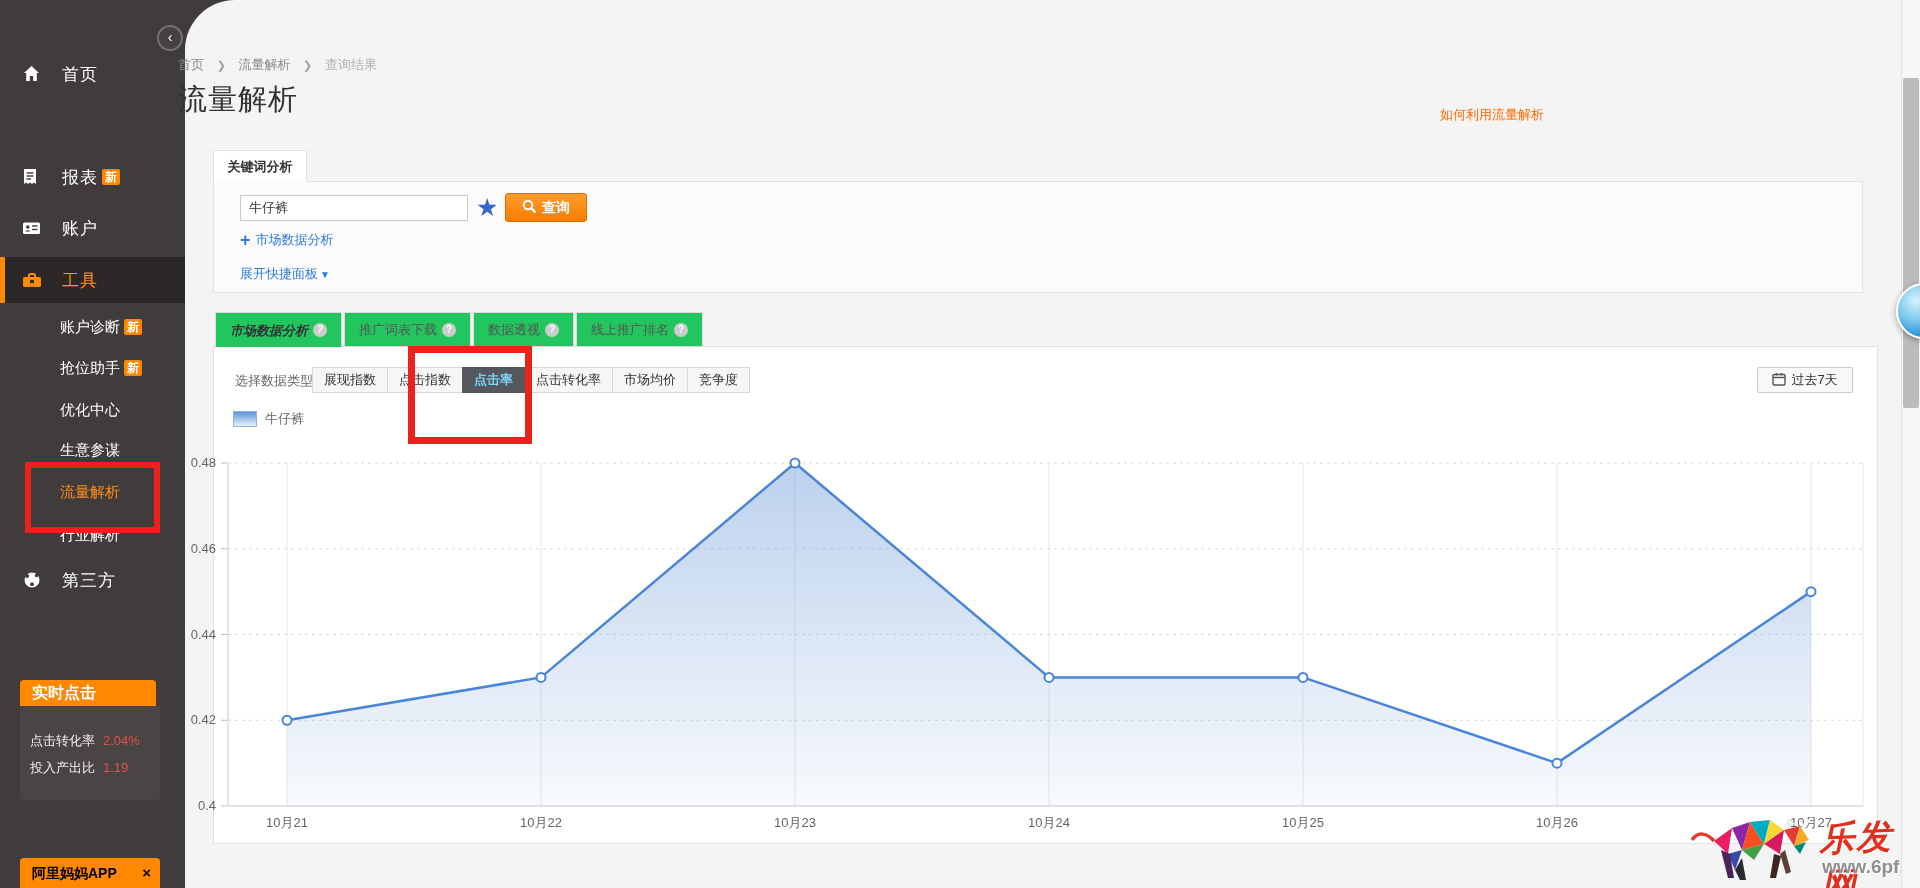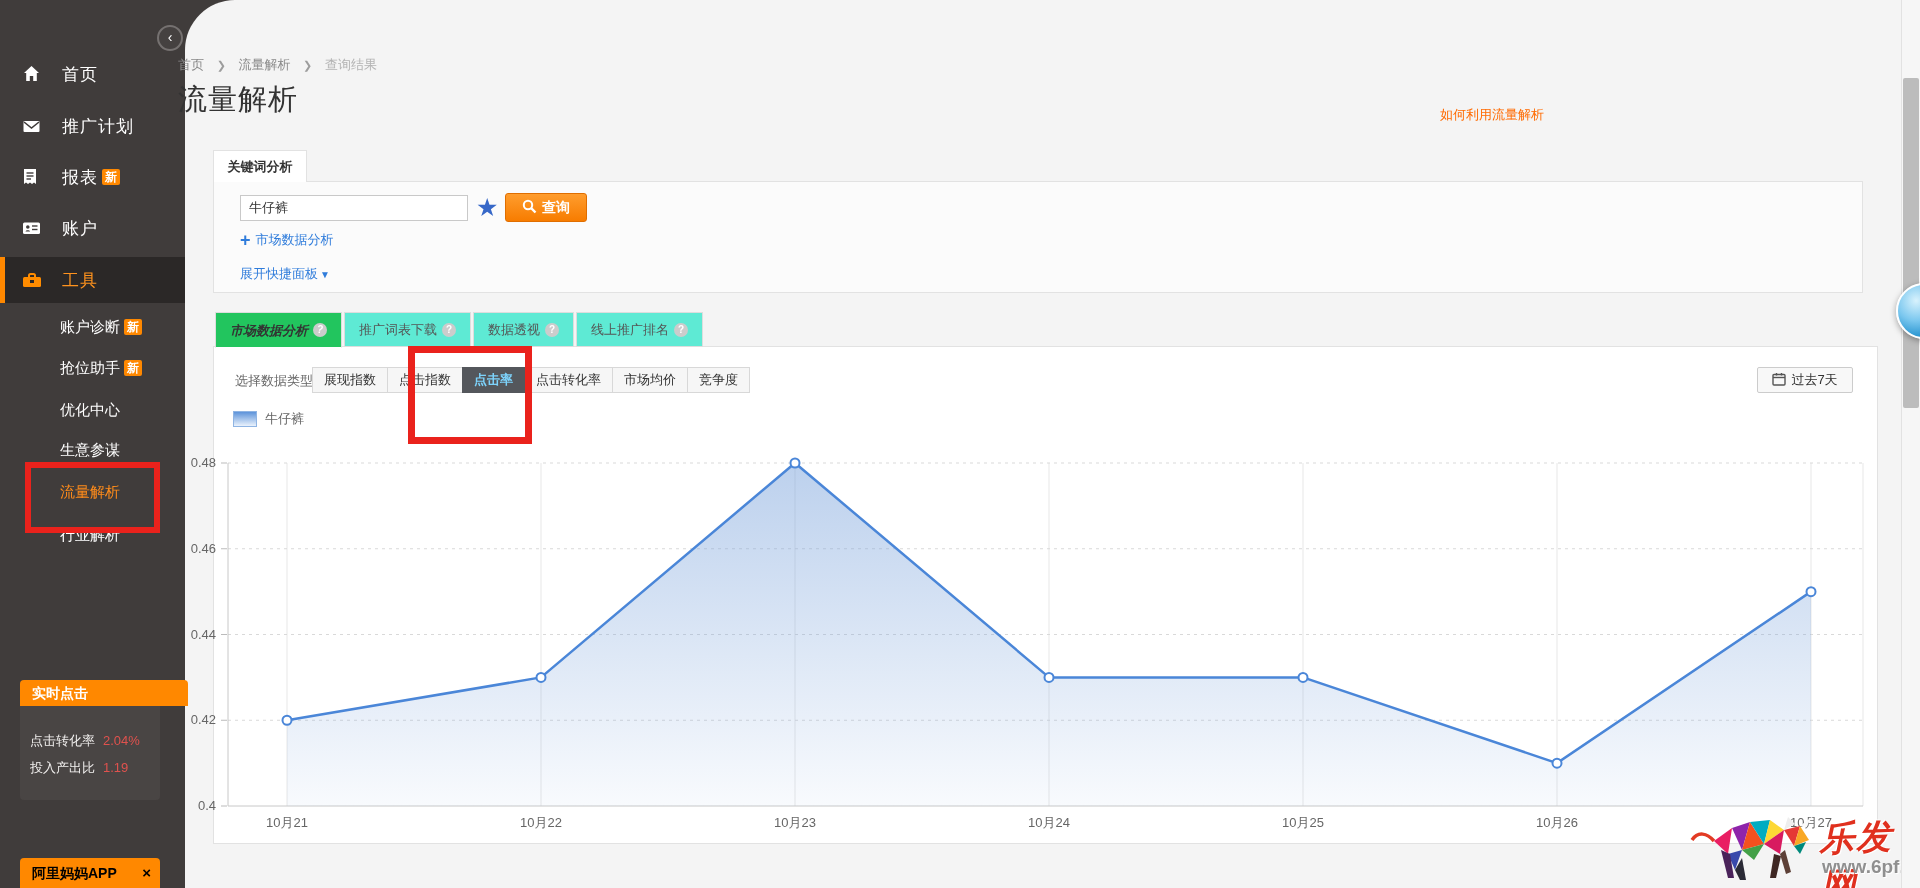--- a/index.html
+++ b/index.html
@@ -14,22 +14,22 @@
       background:#454140;border:2px solid #757170;color:#fff;font-size:14px;line-height:21px;text-align:center;z-index:6;}
   .menu-item{position:absolute;left:0;width:185px;height:40px;display:flex;align-items:center;color:#fff;z-index:2;}
   .menu-item .mi-icon{width:22px;margin-left:22px;display:flex;align-items:center;}
   .menu-item .mi-label{margin-left:18px;font-size:17px;letter-spacing:1px;}
   .menu-item.active{background:#2b2827;height:46px;}
   .menu-item.active .mi-label{color:#ff931e;}
   .active-bar{position:absolute;left:0;top:0;width:5px;height:100%;background:#ff8800;}
   .sub-item{position:absolute;left:60px;height:22px;line-height:22px;color:#fff;font-size:15px;z-index:2;display:flex;align-items:center;}
   .badge-new{display:inline-block;margin-left:4px;padding:0 3px;height:16px;line-height:16px;background:#ff8800;color:#fff;
       font-size:12px;border-radius:2px;font-weight:bold;}
-  .rt-header{position:absolute;left:20px;top:680px;width:168px;height:26px;background:#ff8800;border-radius:4px 4px 0 0;
-      color:#fff;font-size:14px;font-weight:bold;line-height:26px;padding-left:12px;box-sizing:border-box;z-index:2;}
+  .rt-header{position:absolute;left:20px;top:680px;width:136px;height:26px;background:#ff8800;border-radius:4px 4px 0 0;
+      color:#fff;font-size:16px;font-weight:bold;line-height:26px;padding-left:12px;box-sizing:border-box;z-index:2;}
   .rt-body{position:absolute;left:20px;top:706px;width:140px;height:94px;background:#494544;border-radius:0 0 4px 4px;z-index:2;}
   .rt-row{position:absolute;left:10px;font-size:13px;color:#f2f0ef;white-space:nowrap;}
   .rt-row .rt-val{color:#e0524e;margin-left:8px;}
   .app-banner{position:absolute;left:20px;top:858px;width:140px;height:30px;background:#ff8800;border-radius:4px 4px 0 0;
       color:#000000;z-index:2;}
   .app-banner .ab-label{position:absolute;left:12px;top:0;line-height:30px;font-size:14px;font-weight:bold;}
   .app-banner .ab-close{position:absolute;right:9px;top:0;line-height:29px;font-size:15px;font-weight:bold;}
 
   
   .breadcrumb{position:absolute;left:178px;top:56px;font-size:13px;color:#8a8a8a;z-index:2;}
@@ -48,21 +48,21 @@
   .query-btn{position:absolute;left:505px;top:193px;width:82px;height:29px;background:linear-gradient(#ff9d2e,#f77c00);
       border:1px solid #e06e00;border-radius:3px;color:#fff;font-size:14px;font-weight:bold;z-index:3;
       display:flex;align-items:center;justify-content:center;gap:5px;box-sizing:border-box;}
   .add-compare{position:absolute;left:240px;top:231px;font-size:13px;color:#2f7cdb;z-index:3;display:flex;align-items:center;}
   .add-compare .plus{font-size:18px;font-weight:bold;margin-right:5px;line-height:14px;}
   .expand-link{position:absolute;left:240px;top:265px;font-size:13px;color:#2f7cdb;z-index:3;}
   .expand-link .caret{font-size:10px;margin-left:2px;}
 
   
   .tabs-row{position:absolute;left:215px;top:312px;height:35px;display:flex;z-index:3;}
-  .a-tab{height:35px;line-height:35px;padding:0 14px;font-size:13px;color:#555;background:#5eead4;
+  .a-tab{height:35px;line-height:35px;padding:0 14px;font-size:13px;color:#555;background:#22c55e;
       border:1px solid #ddd;margin-right:2px;box-sizing:border-box;display:flex;align-items:center;gap:5px;}
   .a-tab.active{background:#22c55e;font-weight:bold;color:#333;border-bottom:1px solid #fff;height:36px;font-style:italic;}
   .help-ic{display:inline-block;width:14px;height:14px;border-radius:50%;background:#ccc;color:#fff;font-size:10px;
       line-height:14px;text-align:center;font-weight:bold;}
   .chart-panel{position:absolute;left:213px;top:346px;width:1665px;height:498px;background:#fff;border:1px solid #e2e2e2;box-sizing:border-box;z-index:1;}
 
   .dt-label{position:absolute;left:235px;top:372px;font-size:13px;color:#666;z-index:3;}
   .dt-group{position:absolute;left:313px;top:367px;display:flex;z-index:3;}
   .dt-btn{height:26px;line-height:24px;padding:0 11px;font-size:13px;color:#333;background:#f6f6f6;
       border:1px solid #d8d8d8;margin-left:-1px;box-sizing:border-box;white-space:nowrap;}
@@ -104,29 +104,20 @@
   <div class="collapse-btn">‹</div>
 
   <div class="menu-item" style="top:54px">
     <span class="mi-icon">
         <svg width="19" height="18" viewBox="0 0 19 18">
           <path fill="#fff" d="M9.5 1 17 8h-2.2v8h-3.6v-5H7.8v5H4.2V8H2z"></path>
         </svg>
       </span>
     <span class="mi-label">首页</span>
   </div>
-  <div class="menu-item" style="top:106px">
-    <span class="mi-icon">
-        <svg width="19" height="17" viewBox="0 0 19 17">
-          <rect x="1.5" y="3" width="16" height="11" rx="1" fill="#fff"></rect>
-          <path d="M2 4l7.5 6L17 4" stroke="#403c3b" stroke-width="1.6" fill="none"></path>
-        </svg>
-      </span>
-    <span class="mi-label">推广计划</span>
-  </div>
   <div class="menu-item" style="top:157px">
     <span class="mi-icon">
         <svg width="16" height="18" viewBox="0 0 16 18">
           <path fill="#fff" d="M2 1h12v15l-2-1.4L10 16l-2-1.4L6 16l-2-1.4L2 16z"></path>
           <g stroke="#403c3b" stroke-width="1.4">
             <line x1="4.5" y1="5" x2="11.5" y2="5"></line>
             <line x1="4.5" y1="8" x2="11.5" y2="8"></line>
             <line x1="4.5" y1="11" x2="9" y2="11"></line>
           </g>
         </svg>
@@ -172,20 +163,31 @@
   <div class="sub-item" style="top:439px">
     <span>生意参谋</span>
   </div>
   <div class="sub-item" style="top:481px;color:#ff8c1a">
     <span>流量解析</span>
   </div>
   <div class="sub-item" style="top:524px">
     <span>行业解析</span>
   </div>
 
+  <div class="menu-item" style="top:560px">
+    <span class="mi-icon">
+        <svg width="20" height="20" viewBox="0 0 20 20">
+          <circle cx="10" cy="10" r="7.5" fill="#fff"></circle>
+          <circle cx="5" cy="6" r="2.1" fill="#403c3b"></circle>
+          <circle cx="14.5" cy="5.5" r="1.7" fill="#403c3b"></circle>
+          <circle cx="10" cy="14.2" r="1.9" fill="#403c3b"></circle>
+        </svg>
+      </span>
+    <span class="mi-label">第三方</span>
+  </div>
 
   <div class="rt-header">实时点击</div>
   <div class="rt-body">
     <div class="rt-row" style="top:26px">
       <span>点击转化率</span><span class="rt-val">2.04%</span>
     </div>
     <div class="rt-row" style="top:53px">
       <span>投入产出比</span><span class="rt-val">1.19</span>
     </div>
   </div>

